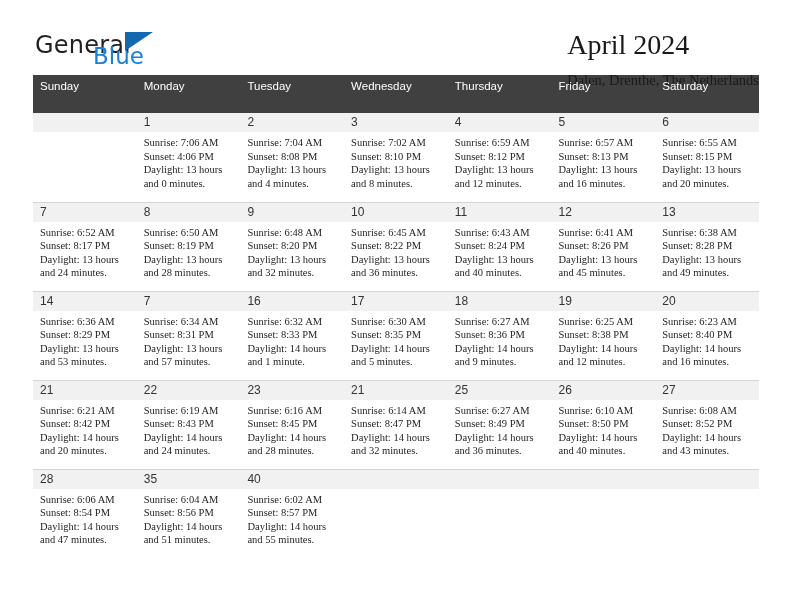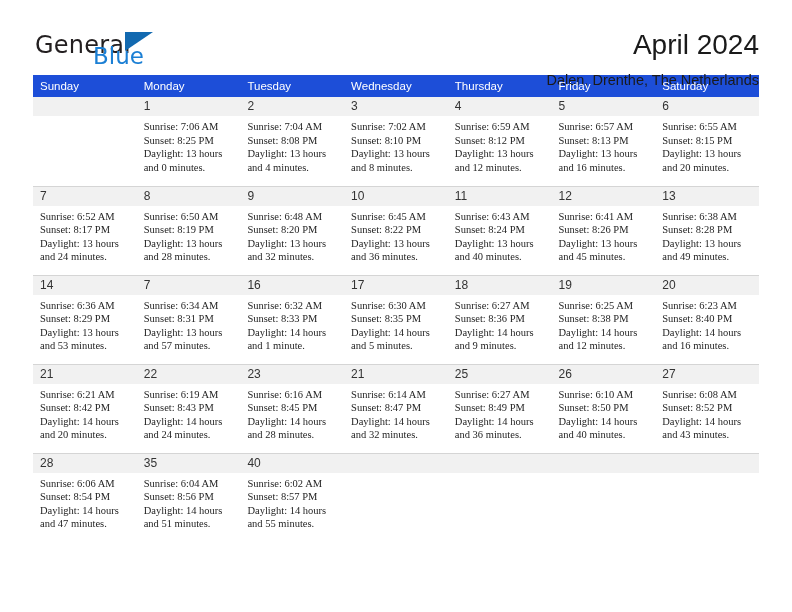--- a/index.html
+++ b/index.html
@@ -62,22 +62,23 @@
     position: absolute;
     left: 60px;
     top: 17px;
     font-size: 23px;
     color: #1b7fd4;
     font-family: "DejaVu Sans", sans-serif;
     font-weight: 400;
   }
 
   .title-block {
-    text-align: right;
+    text-align: left;
     padding-top: 2px;
+    font-family: Liberation Serif, serif;
   }
   .cal-title {
     font-size: 28px;
     font-weight: 400;
     color: #1a1a1a;
     line-height: 34px;
     white-space: nowrap;
   }
   .cal-subtitle {
     font-size: 14.5px;
@@ -90,26 +91,26 @@
 
   
   .calendar {
     width: 726px;
     border-collapse: collapse;
     table-layout: fixed;
     margin-top: 3px;
   }
 
   .calendar th {
-    background: #1d4ed8;
+    background: #404040;
     color: #ffffff;
     font-size: 11.5px;
     font-weight: 400;
     text-align: left;
-    padding: 5px 0 5px 7px;
+    padding: 5px 0 21px 7px;
     height: 20px;
     box-sizing: border-box;
     border: none;
   }
 
   .calendar td {
     vertical-align: top;
     padding: 0;
     border: none;
     border-top: 1px solid #ffffff;
@@ -184,21 +185,21 @@
     </thead>
     <tbody id="calendar-body">
         <tr class="wk-row first">
           <td class="day-cell cell-empty">
             <div class="daynum empty"></div>
           </td>
           <td class="day-cell">
             <div class="daynum">1</div>
             <div class="details">
               <div>Sunrise: 7:06 AM</div>
-              <div>Sunset: 8:25 PM</div>
+              <div>Sunset: 4:06 PM</div>
               <div>Daylight: 13 hours</div>
               <div>and 0 minutes.</div>
             </div>
           </td>
           <td class="day-cell">
             <div class="daynum">2</div>
             <div class="details">
               <div>Sunrise: 7:04 AM</div>
               <div>Sunset: 8:08 PM</div>
               <div>Daylight: 13 hours</div>

